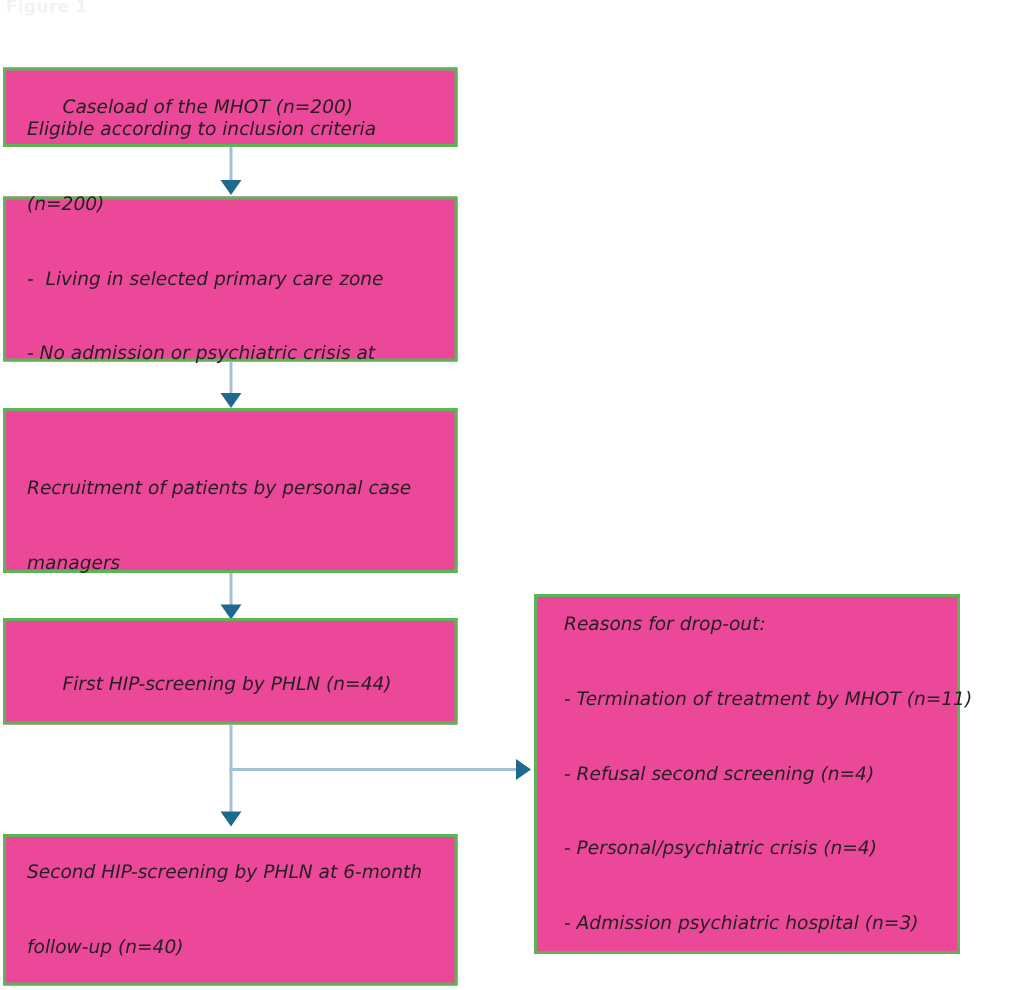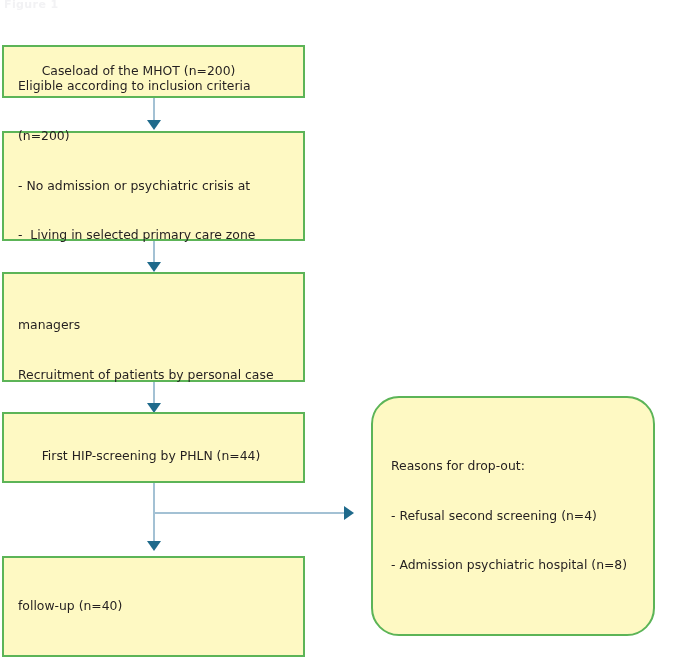--- a/index.html
+++ b/index.html
@@ -30,23 +30,24 @@
     color: #f2f2f4;
     white-space: nowrap;
     user-select: none;
   }
 
   
   .node {
     position: absolute;
     box-sizing: border-box;
     border: 2px solid #5cb457;
-    background: #fef9c3;
+    background: #ec4899;
     display: flex;
     align-items: center;
+    font-style: italic;
   }
   .node .node-text {
     font-size: 12.4px;
     line-height: 16.6px;
     color: #231f20;
     padding: 0 0 0 14px;
     white-space: pre-wrap;
   }
   .node.right-node {
     align-items: center;
@@ -104,33 +105,33 @@
     </div>
   </div>
 
   <div class="conn-line conn-v" style="left:153px; top:98px; height:25px;"></div>
   <div class="arrow-down" style="left:147px; top:120px;"></div>
 
   <div class="node" style="left:2px; top:131px; width:303px; height:110px;align-items:center;">
     <div class="node-text">
       <span class="bullet-line">Eligible according to inclusion criteria</span>
       <span class="bullet-line">(n=200)</span>
+      <span class="bullet-line">-  Living in selected primary care zone</span>
       <span class="bullet-line">- No admission or psychiatric crisis at</span>
-      <span class="bullet-line">-  Living in selected primary care zone</span>
       <span class="bullet-line">inclusion</span>
     </div>
   </div>
 
   <div class="conn-line conn-v" style="left:153px; top:241px; height:25px;"></div>
   <div class="arrow-down" style="left:147px; top:262px;"></div>
 
   <div class="node" style="left:2px; top:272px; width:303px; height:110px;">
     <div class="node-text" style="align-self:flex-start; padding-top:10px;">
+      <span class="bullet-line">Recruitment of patients by personal case</span>
       <span class="bullet-line">managers</span>
-      <span class="bullet-line">Recruitment of patients by personal case</span>
       <span class="bullet-line"><span class="dash">-</span><span>Agreed to participate (n=44)</span></span>
       <span class="bullet-line"><span class="dash">-</span><span>Refused to participate (n=76)</span></span>
     </div>
   </div>
 
   <div class="conn-line conn-v" style="left:153px; top:382px; height:26px;"></div>
   <div class="arrow-down" style="left:147px; top:403px;"></div>
 
   <div class="node" style="left:2px; top:412px; width:303px; height:71px;align-items:flex-end;">
     <div class="node-text">
@@ -139,25 +140,28 @@
   </div>
 
   <div class="conn-line conn-v" style="left:153px; top:483px; height:63px;"></div>
   <div class="arrow-down" style="left:147px; top:541px;"></div>
 
   <div class="conn-line conn-h" style="left:153px; top:512px; width:193px;"></div>
   <div class="arrow-right" style="left:344px; top:506px;"></div>
 
   <div class="node" style="left:2px; top:556px; width:303px; height:101px;">
     <div class="node-text">
+      <span class="bullet-line">Second HIP-screening by PHLN at 6-month</span>
       <span class="bullet-line">follow-up (n=40)</span>
     </div>
   </div>
 
-  <div class="node right-node" style="left:371px; top:396px; width:284px; height:240px;border-radius:28px;">
+  <div class="node right-node" style="left:356px; top:396px; width:284px; height:240px;">
     <div class="node-text">
       <span class="bullet-line">Reasons for drop-out:</span>
+      <span class="bullet-line">- Termination of treatment by MHOT (n=11)</span>
       <span class="bullet-line">- Refusal second screening (n=4)</span>
-      <span class="bullet-line">- Admission psychiatric hospital (n=8)</span>
+      <span class="bullet-line">- Personal/psychiatric crisis (n=4)</span>
+      <span class="bullet-line">- Admission psychiatric hospital (n=3)</span>
     </div>
   </div>
 
 </div>
 
 </body></html>

